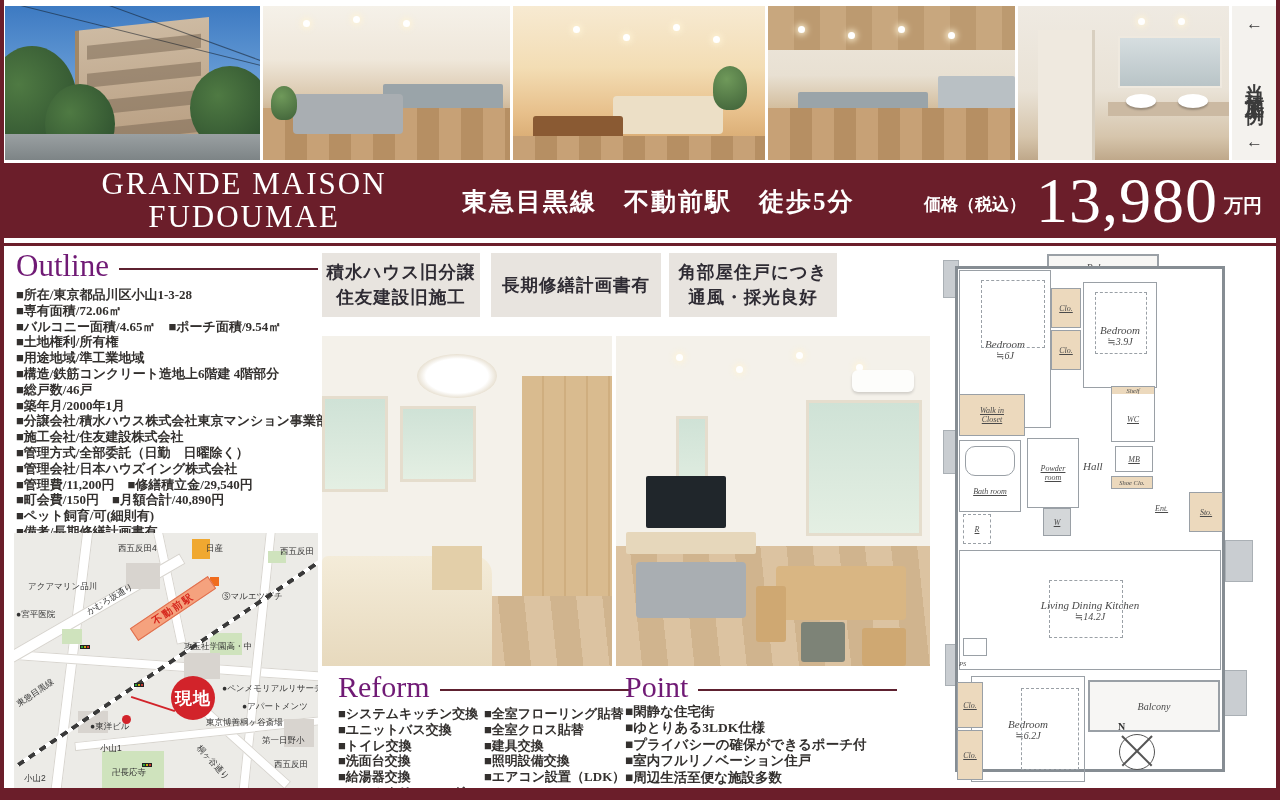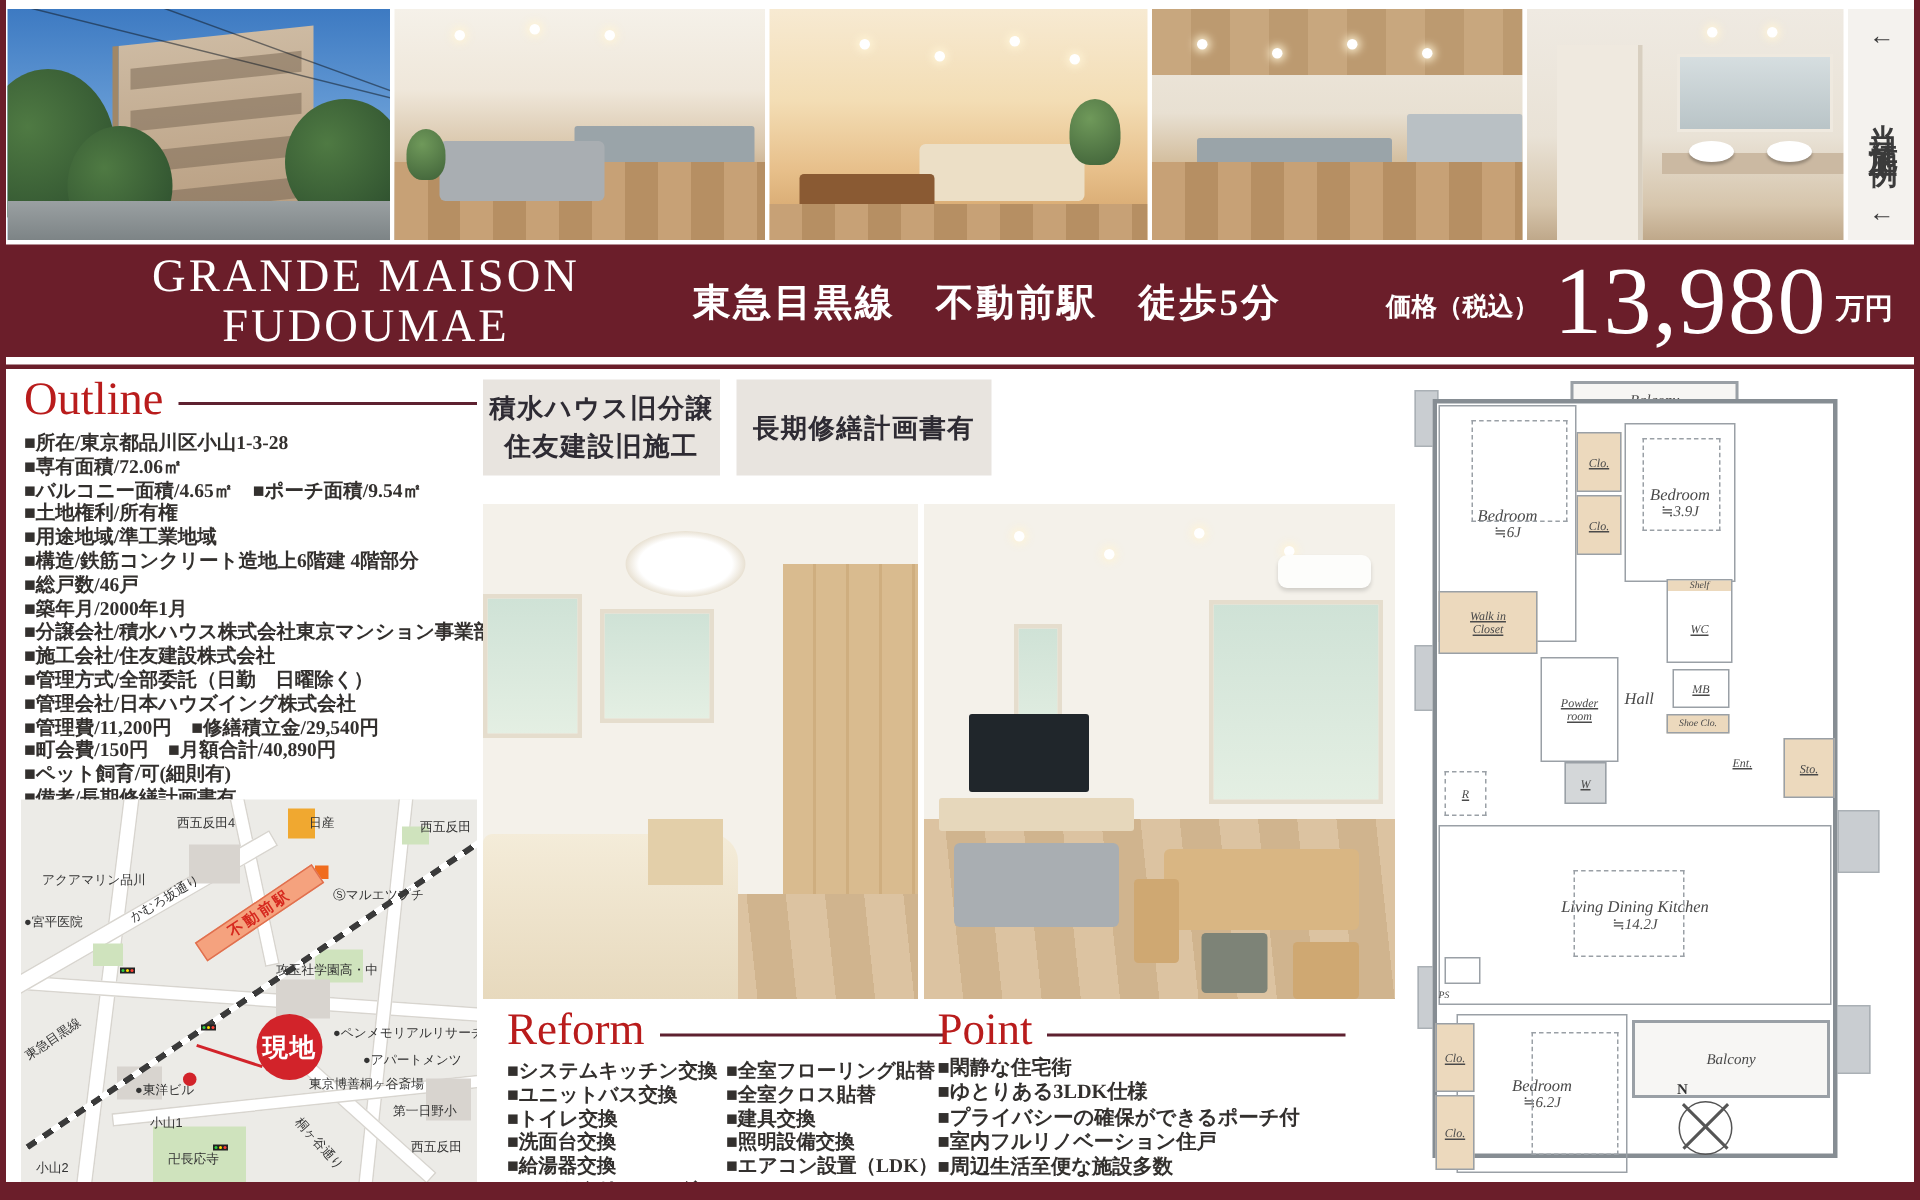--- a/index.html
+++ b/index.html
@@ -49,21 +49,21 @@
   .bname{position:absolute;left:30px;top:4px;width:420px;text-align:center;line-height:33px;
     font-size:31px;letter-spacing:2px;}
   .access{position:absolute;left:458px;top:22px;font-size:25px;font-weight:700;letter-spacing:2px;}
   .price{position:absolute;right:14px;top:0;height:75px;display:flex;align-items:baseline;}
   .price .lbl{font-size:17px;font-weight:700;position:relative;top:-12px;}
   .price .num{font-size:64px;line-height:75px;margin:0 6px 0 10px;letter-spacing:1px;}
   .price .unit{font-size:19px;font-weight:700;position:relative;top:-10px;}
   .band-rule{position:absolute;left:4px;top:243px;width:1272px;height:3px;background:#6b1e2a;}
 
   
-  .sec-title{display:flex;align-items:center;color:#b91c1c;font-size:30px;text-align:center;}
+  .sec-title{display:flex;align-items:center;color:#701a75;font-size:30px;text-align:center;}
   .sec-title .rule{flex:1;height:2px;background:#5e2130;margin-left:10px;margin-top:6px;}
 
   
   .outline{position:absolute;left:16px;top:248px;width:302px;}
   .outline .sec-title{font-size:31px;}
   .o-items{margin-top:3px;font-size:12.5px;line-height:14.3px;color:#33302e;font-weight:600;white-space:nowrap;}
 
   
   .hbox{position:absolute;top:253px;height:64px;background:#e8e4df;color:#2e2b33;
     display:flex;flex-direction:column;align-items:center;justify-content:center;
@@ -246,20 +246,24 @@
     </div>
   </div>
 
   <div class="hbox hb1">
     <div>積水ハウス旧分譲</div>
     <div>住友建設旧施工</div>
   </div>
   <div class="hbox hb2">
     <div>長期修繕計画書有</div>
   </div>
+  <div class="hbox hb3">
+    <div>角部屋住戸につき</div>
+    <div>通風・採光良好</div>
+  </div>
 
   <div class="render r1">
     <div class="ph-shape lamp"></div>
     <div class="ph-shape win" style="left:0;top:60px;width:60px;height:90px"></div>
     <div class="ph-shape win" style="left:78px;top:70px;width:70px;height:70px"></div>
     <div class="ph-shape closet"></div>
     <div class="ph-shape r-floor"></div>
     <div class="ph-shape bed"></div>
     <div class="ph-shape" style="left:110px;top:210px;width:50px;height:44px;background:#e3cfa9"></div>
   </div>
@@ -417,20 +421,24 @@
 
     <div class="room beige" style="left:16px;top:142px;width:66px;height:42px">
       <span class="sm" style="width:44px">Walk in Closet</span>
     </div>
 
     <div class="room" style="left:168px;top:134px;width:44px;height:56px">
       <span class="xs" style="background:#ecd9bd;width:100%;position:absolute;top:0">Shelf</span>
       <span class="sm" style="margin-top:10px">WC</span>
     </div>
 
+    <div class="room" style="left:16px;top:188px;width:62px;height:72px">
+      <div class="tub"></div>
+      <span class="sm" style="margin-top:30px;width:36px">Bath room</span>
+    </div>
 
     <div class="room" style="left:84px;top:186px;width:52px;height:70px">
       <span class="sm" style="width:40px">Powder room</span>
     </div>
 
     <span class="lbl rname" style="left:140px;top:208px">Hall</span>
 
     <div class="room" style="left:172px;top:194px;width:38px;height:26px">
       <span class="sm">MB</span>
     </div>

